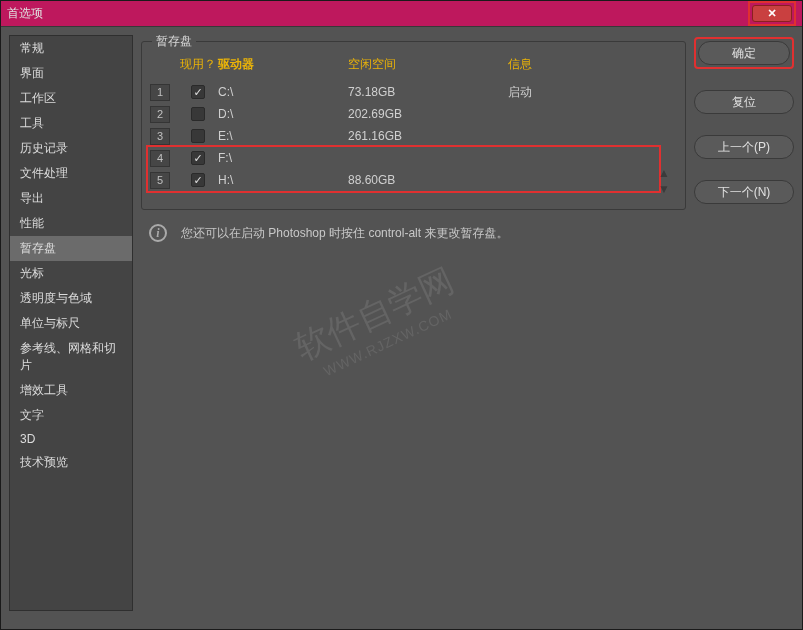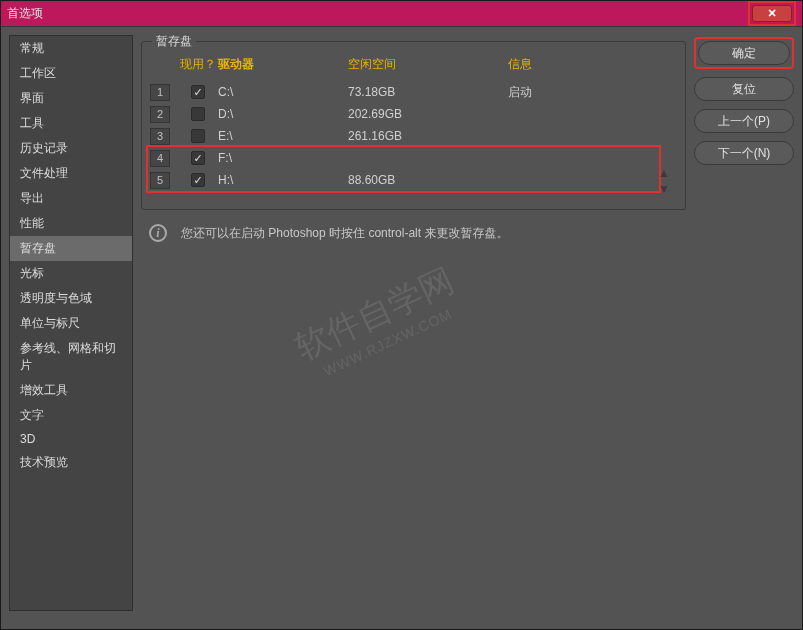--- a/index.html
+++ b/index.html
@@ -148,21 +148,21 @@
       display: flex; align-items: center; justify-content: center;
       font-weight: bold; font-style: italic;
       font-family: serif;
       margin: 0 14px 0 8px;
       color: #aaa;
     }
     
     .right-panel {
       width: 100px;
       padding-top: 2px;
-      display: flex; flex-direction: column; gap: 8px;
+      display: flex; flex-direction: column; gap: 21px;
       align-items: stretch;
     }
     .btn {
       height: 24px;
       background: #5a5a5a;
       border: 1px solid #3a3a3a;
       border-radius: 12px;
       color: #e0e0e0;
       font-size: 12px;
       display: flex; align-items: center; justify-content: center;
@@ -189,22 +189,22 @@
   <div class="titlebar">
     <span class="title">首选项</span>
     <span class="close-hl">
       <span class="close-btn"></span>
     </span>
   </div>
   <div class="body">
 
     <div class="sidebar">
       <div class="sidebar-item">常规</div>
+      <div class="sidebar-item">界面</div>
       <div class="sidebar-item">工作区</div>
-      <div class="sidebar-item">界面</div>
       <div class="sidebar-item">工具</div>
       <div class="sidebar-item">历史记录</div>
       <div class="sidebar-item">文件处理</div>
       <div class="sidebar-item">导出</div>
       <div class="sidebar-item">性能</div>
       <div class="sidebar-item selected">暂存盘</div>
       <div class="sidebar-item">光标</div>
       <div class="sidebar-item">透明度与色域</div>
       <div class="sidebar-item">单位与标尺</div>
       <div class="sidebar-item">参考线、网格和切片</div>

